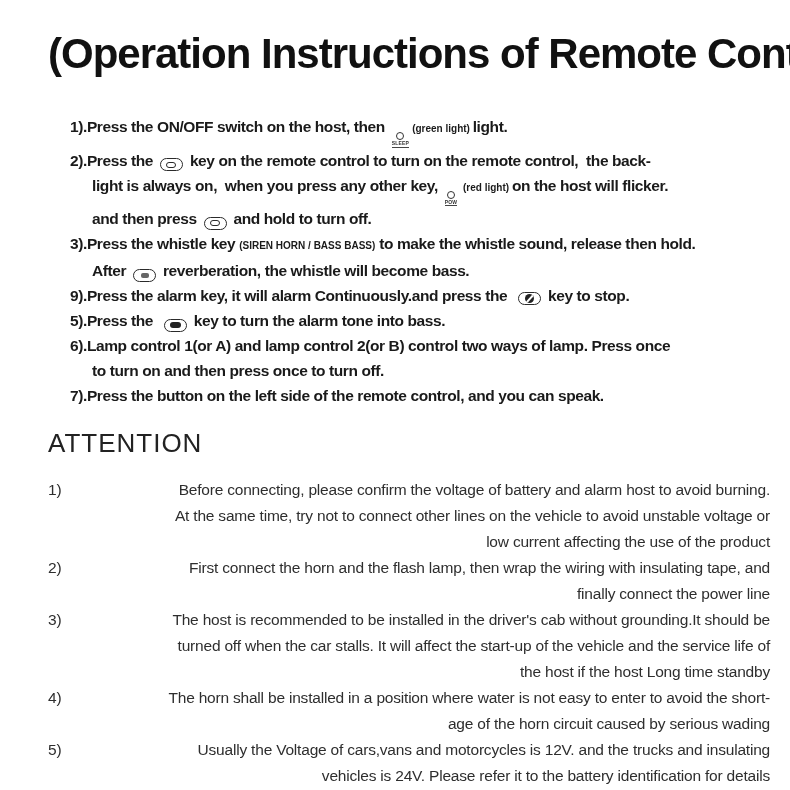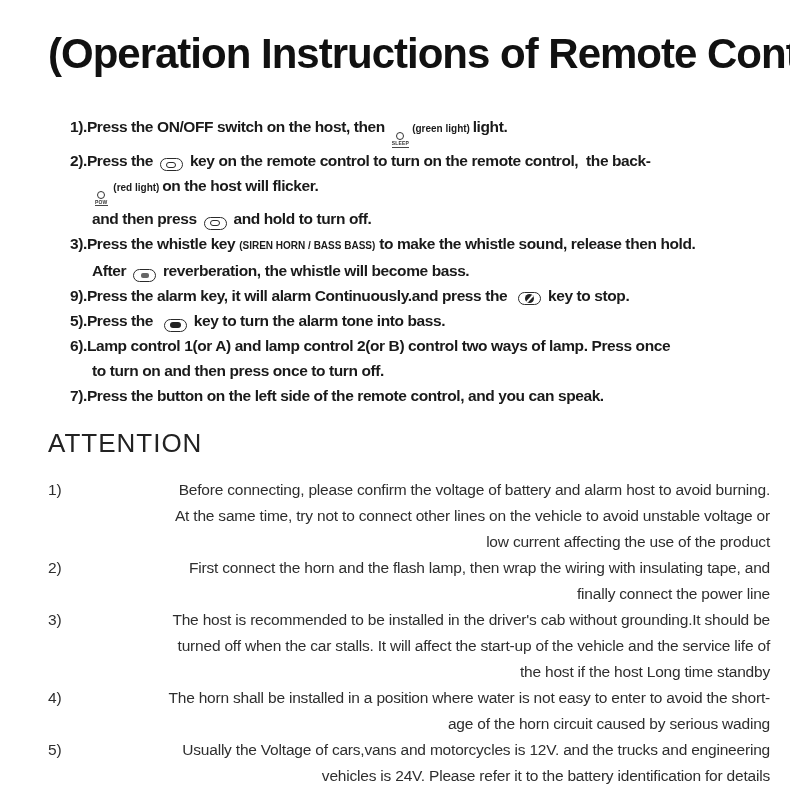--- a/index.html
+++ b/index.html
@@ -87,21 +87,21 @@
 <div class="page">
   <div class="title">(Operation Instructions of Remote Control)</div>
 
   <div class="inst-list">
       <div class="inst-item"><span class="txt">1).Press the ON/OFF switch on the host, then </span><span class="stack-icon">
           <span class="stack-circle"></span>
           <span class="stack-label">SLEEP</span>
         </span><span class="small-note">(green light) </span><span class="txt">light.</span></div>
       <div class="inst-item"><span class="txt">2).Press the </span><span class="pill-icon">
           <span class="glyph-power"></span>
-        </span><span class="txt"> key on the remote control to turn on the remote control,  the back-</span><br><span class="stack-icon">
+        </span><span class="txt"> key on the remote control to turn on the remote control,  the back-</span><br><span class="txt">light is always on,  when you press any other key, </span><span class="stack-icon">
           <span class="stack-circle"></span>
           <span class="stack-label">POW</span>
         </span><span class="small-note"> (red light) </span><span class="txt">on the host will flicker.</span><br><span class="txt">and then press </span><span class="pill-icon">
           <span class="glyph-power"></span>
         </span><span class="txt"> and hold to turn off.</span></div>
       <div class="inst-item"><span class="txt">3).Press the whistle key </span><span class="small-note">(SIREN HORN / BASS BASS)</span><span class="txt"> to make the whistle sound, release then hold.</span><br><span class="txt">After </span><span class="pill-icon">
           <span class="glyph-mini"></span>
         </span><span class="txt"> reverberation, the whistle will become bass.</span></div>
       <div class="inst-item"><span class="txt">9).Press the alarm key, it will alarm Continuously.and press the  </span><span class="pill-icon">
           <span class="glyph-alarm"></span>
@@ -127,16 +127,16 @@
       <div class="att-item">
         <span class="att-num">3)</span>
         <span class="att-text"><span>The host is recommended to be installed in the driver's cab without grounding.It should be</span><br><span>turned off when the car stalls. It will affect the start-up of the vehicle and the service life of</span><br><span>the host if the host Long time standby</span></span>
       </div>
       <div class="att-item">
         <span class="att-num">4)</span>
         <span class="att-text"><span>The horn shall be installed in a position where water is not easy to enter to avoid the short-</span><br><span>age of the horn circuit caused by serious wading</span></span>
       </div>
       <div class="att-item">
         <span class="att-num">5)</span>
-        <span class="att-text"><span>Usually the Voltage of cars,vans and motorcycles is 12V. and the trucks and engineering</span><br><span>vehicles is 24V. Please refer it to the battery identification for details</span></span>
+        <span class="att-text"><span>Usually the Voltage of cars,vans and motorcycles is 12V. and the trucks and insulating</span><br><span>vehicles is 24V. Please refer it to the battery identification for details</span></span>
       </div>
     </div>
 </div>
 
 </body></html>

